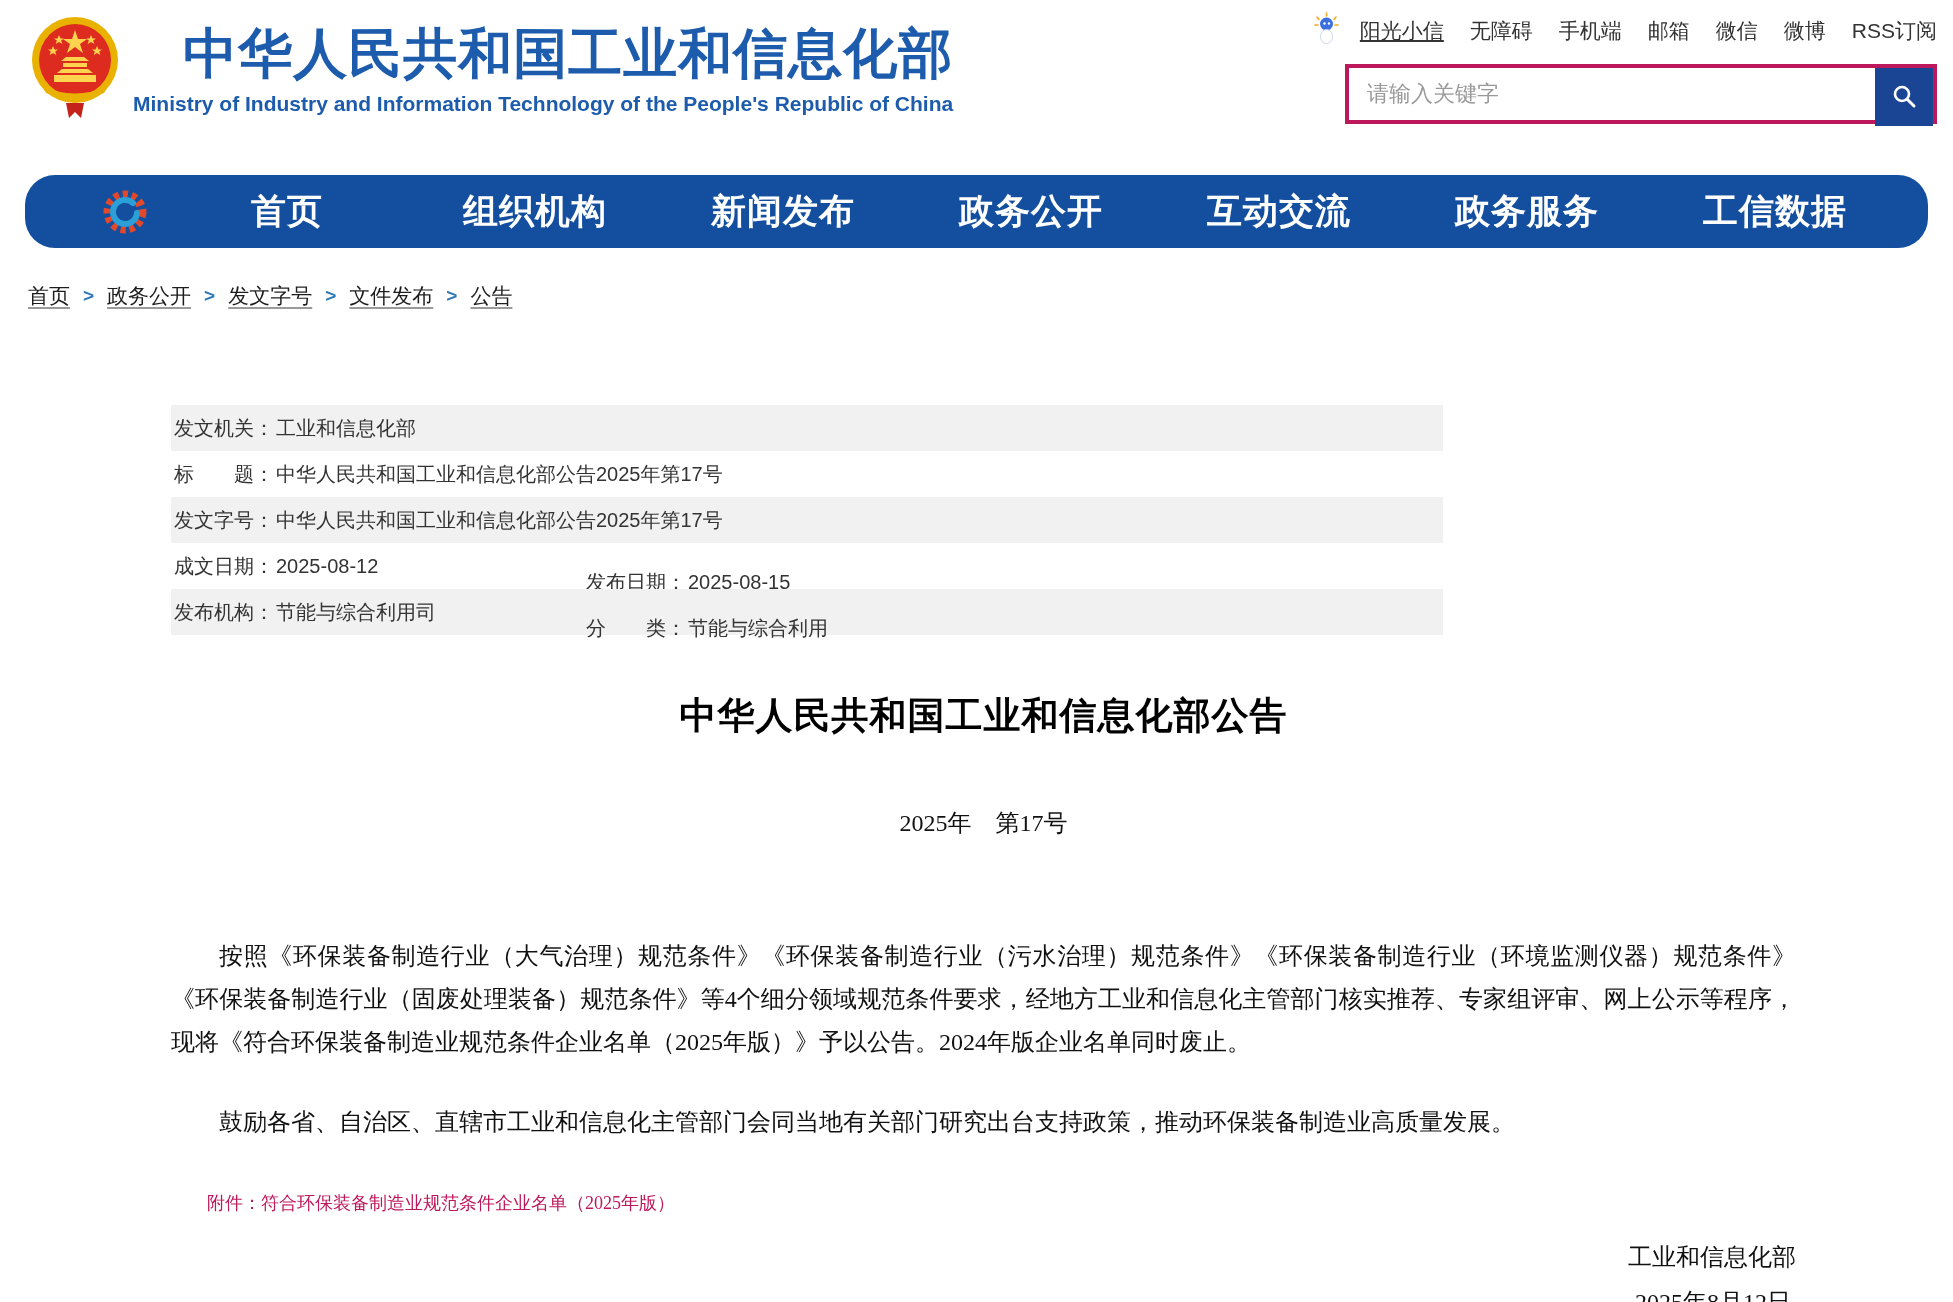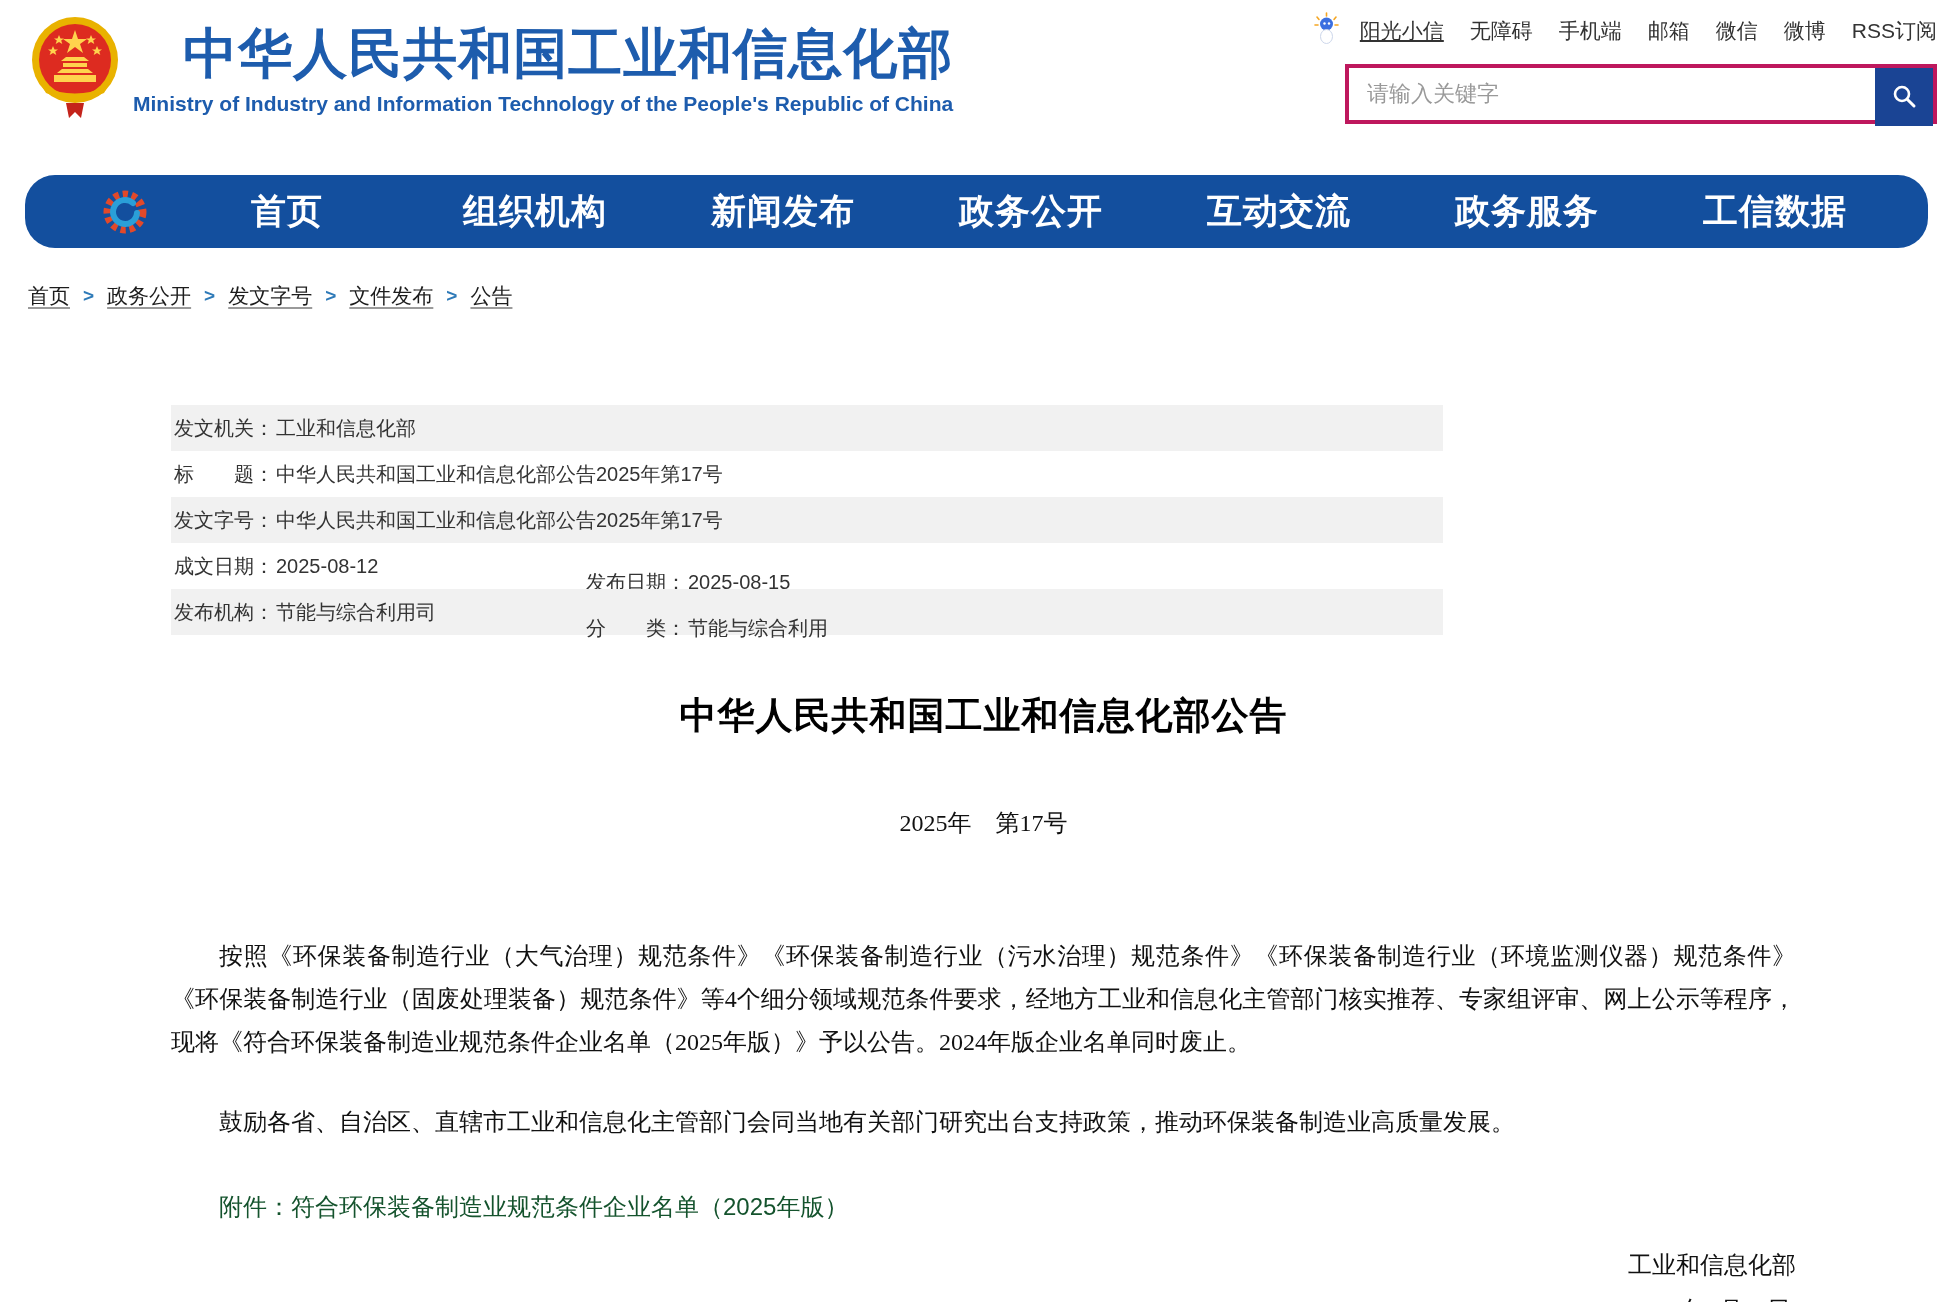--- a/index.html
+++ b/index.html
@@ -36,21 +36,21 @@
   .meta-row.gray{background:#f1f1f1;}
   .meta-cell{display:inline-block;}
   .meta-cell .lbl{color:#333;}
   .meta-cell .val{color:#333;margin-left:2px;}
   .cell2{position:absolute;left:382px;top:16px;margin-left:33px;}
   .article-title{text-align:center;font-size:37px;font-weight:bold;color:#000;margin:56px 0 0 0;letter-spacing:1px;}
   .issue-no{text-align:center;font-size:24px;color:#111;margin-top:66px;font-family:"Liberation Serif","DejaVu Serif",serif;}
   .article-body{font-family:"Liberation Serif","DejaVu Serif",serif;font-size:24px;line-height:43px;color:#111;margin-top:96px;text-align:justify;}
   .article-body p{margin:0;text-indent:2em;}
   .article-body p.para-2{margin-top:38px;font-family:Liberation Mono, monospace;}
-  .attachment{margin-top:46px;text-indent:2em;font-family:Liberation Sans, sans-serif;font-size:24px;color:#14532d;cursor:pointer;}
+  .attachment{margin-top:46px;text-indent:2em;font-family:Liberation Serif, serif;font-size:18px;color:#be185d;cursor:pointer;}
   .signature{ text-align:right;margin-top:26px;font-family:"Liberation Serif","DejaVu Serif",serif;font-size:24px;color:#111;}
   .sig-date{text-align:right;margin-top:13px;padding-right:5px;font-family:"Liberation Serif","DejaVu Serif",serif;font-size:24px;color:#111;}
 </style>
 </head>
 <body>
 
 <div class="emblem">
   <svg width="90" height="108" viewBox="0 0 90 108">
     <circle cx="45" cy="47" r="43" fill="#e9b200"></circle>
     <circle cx="45" cy="47" r="36" fill="#dd2b20"></circle>

